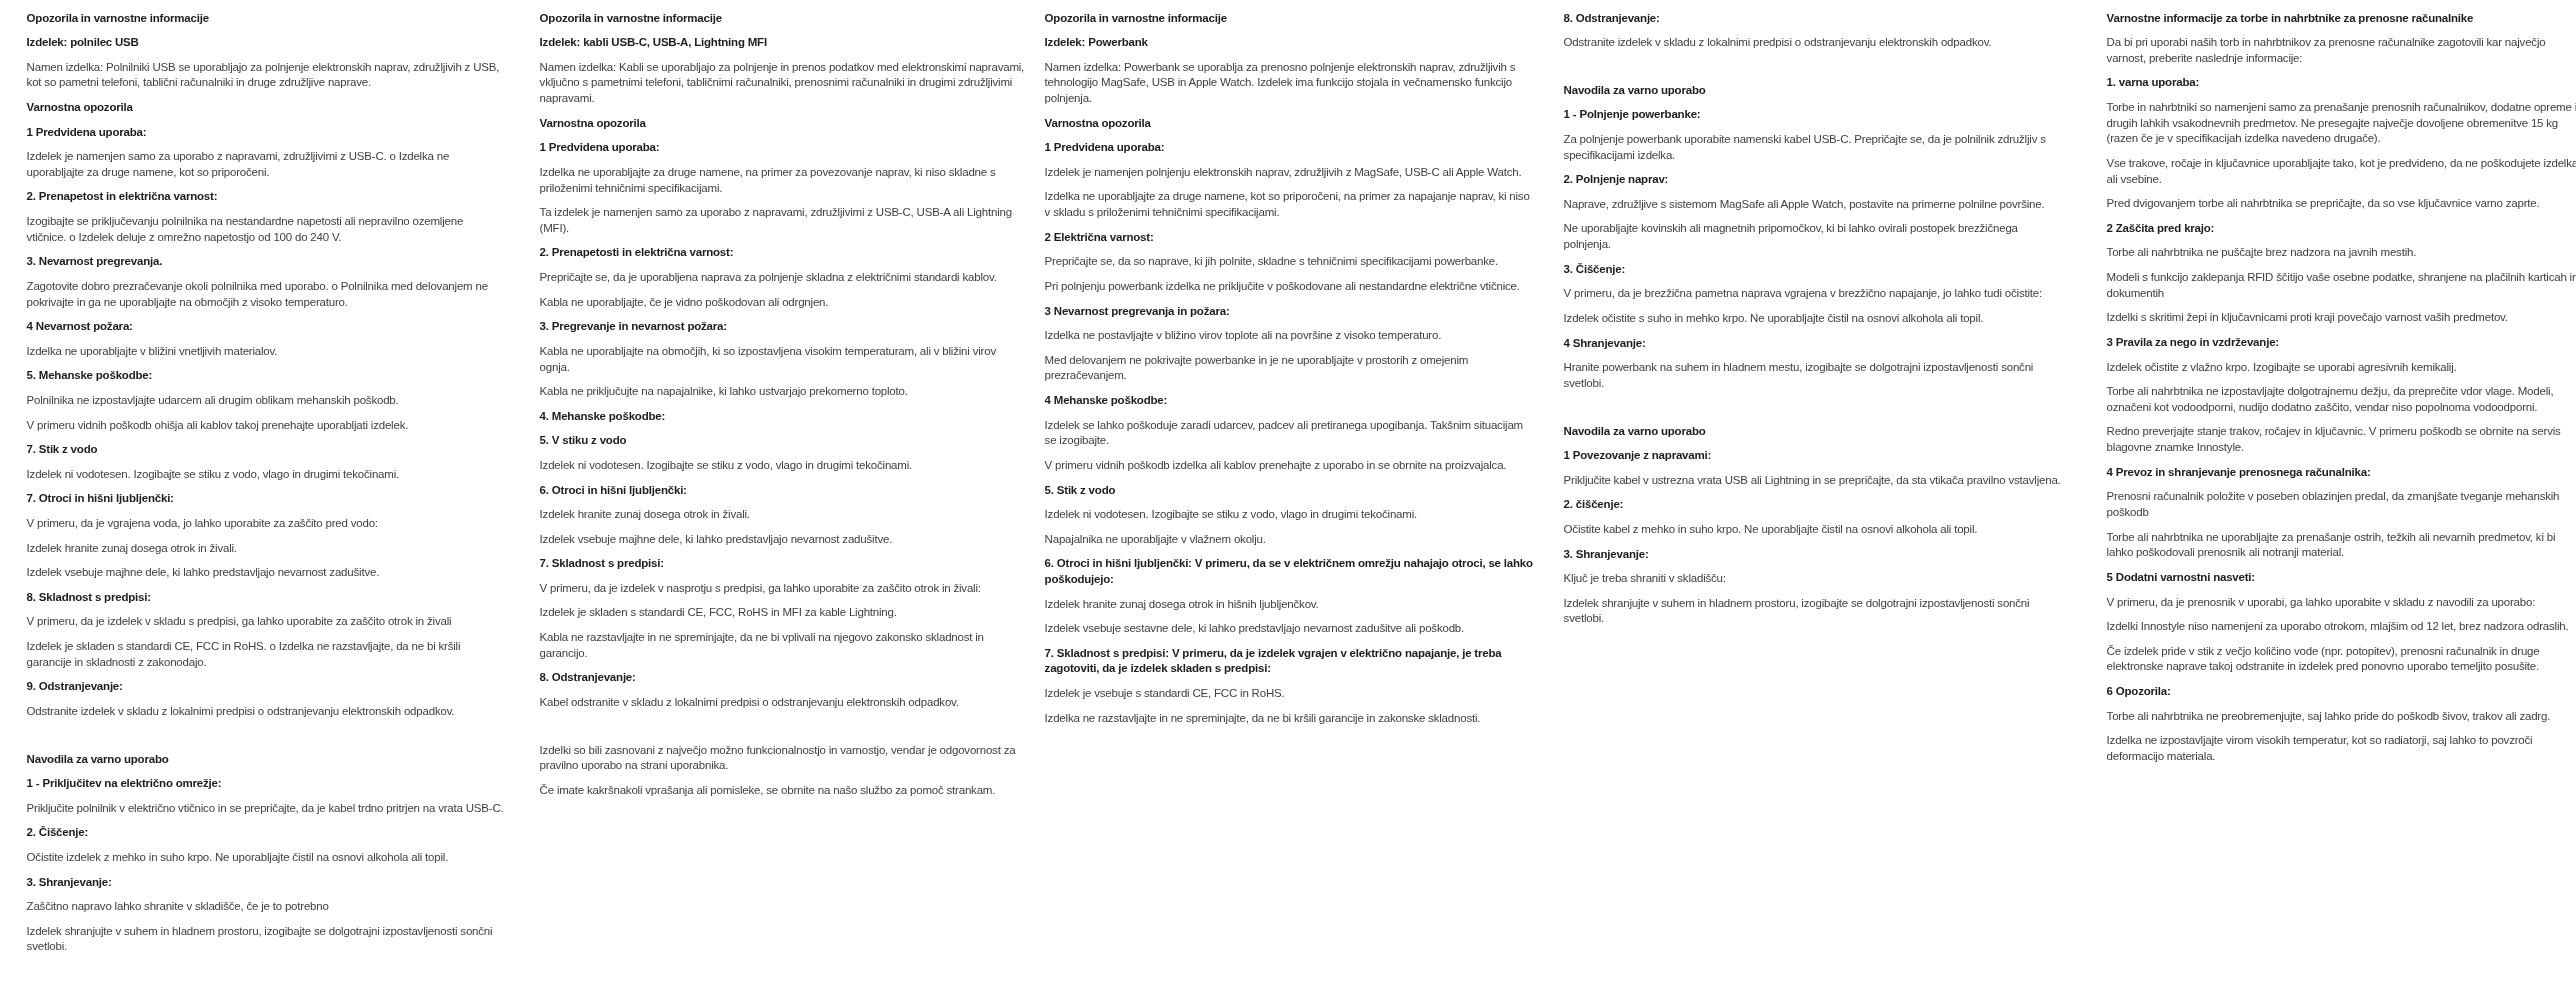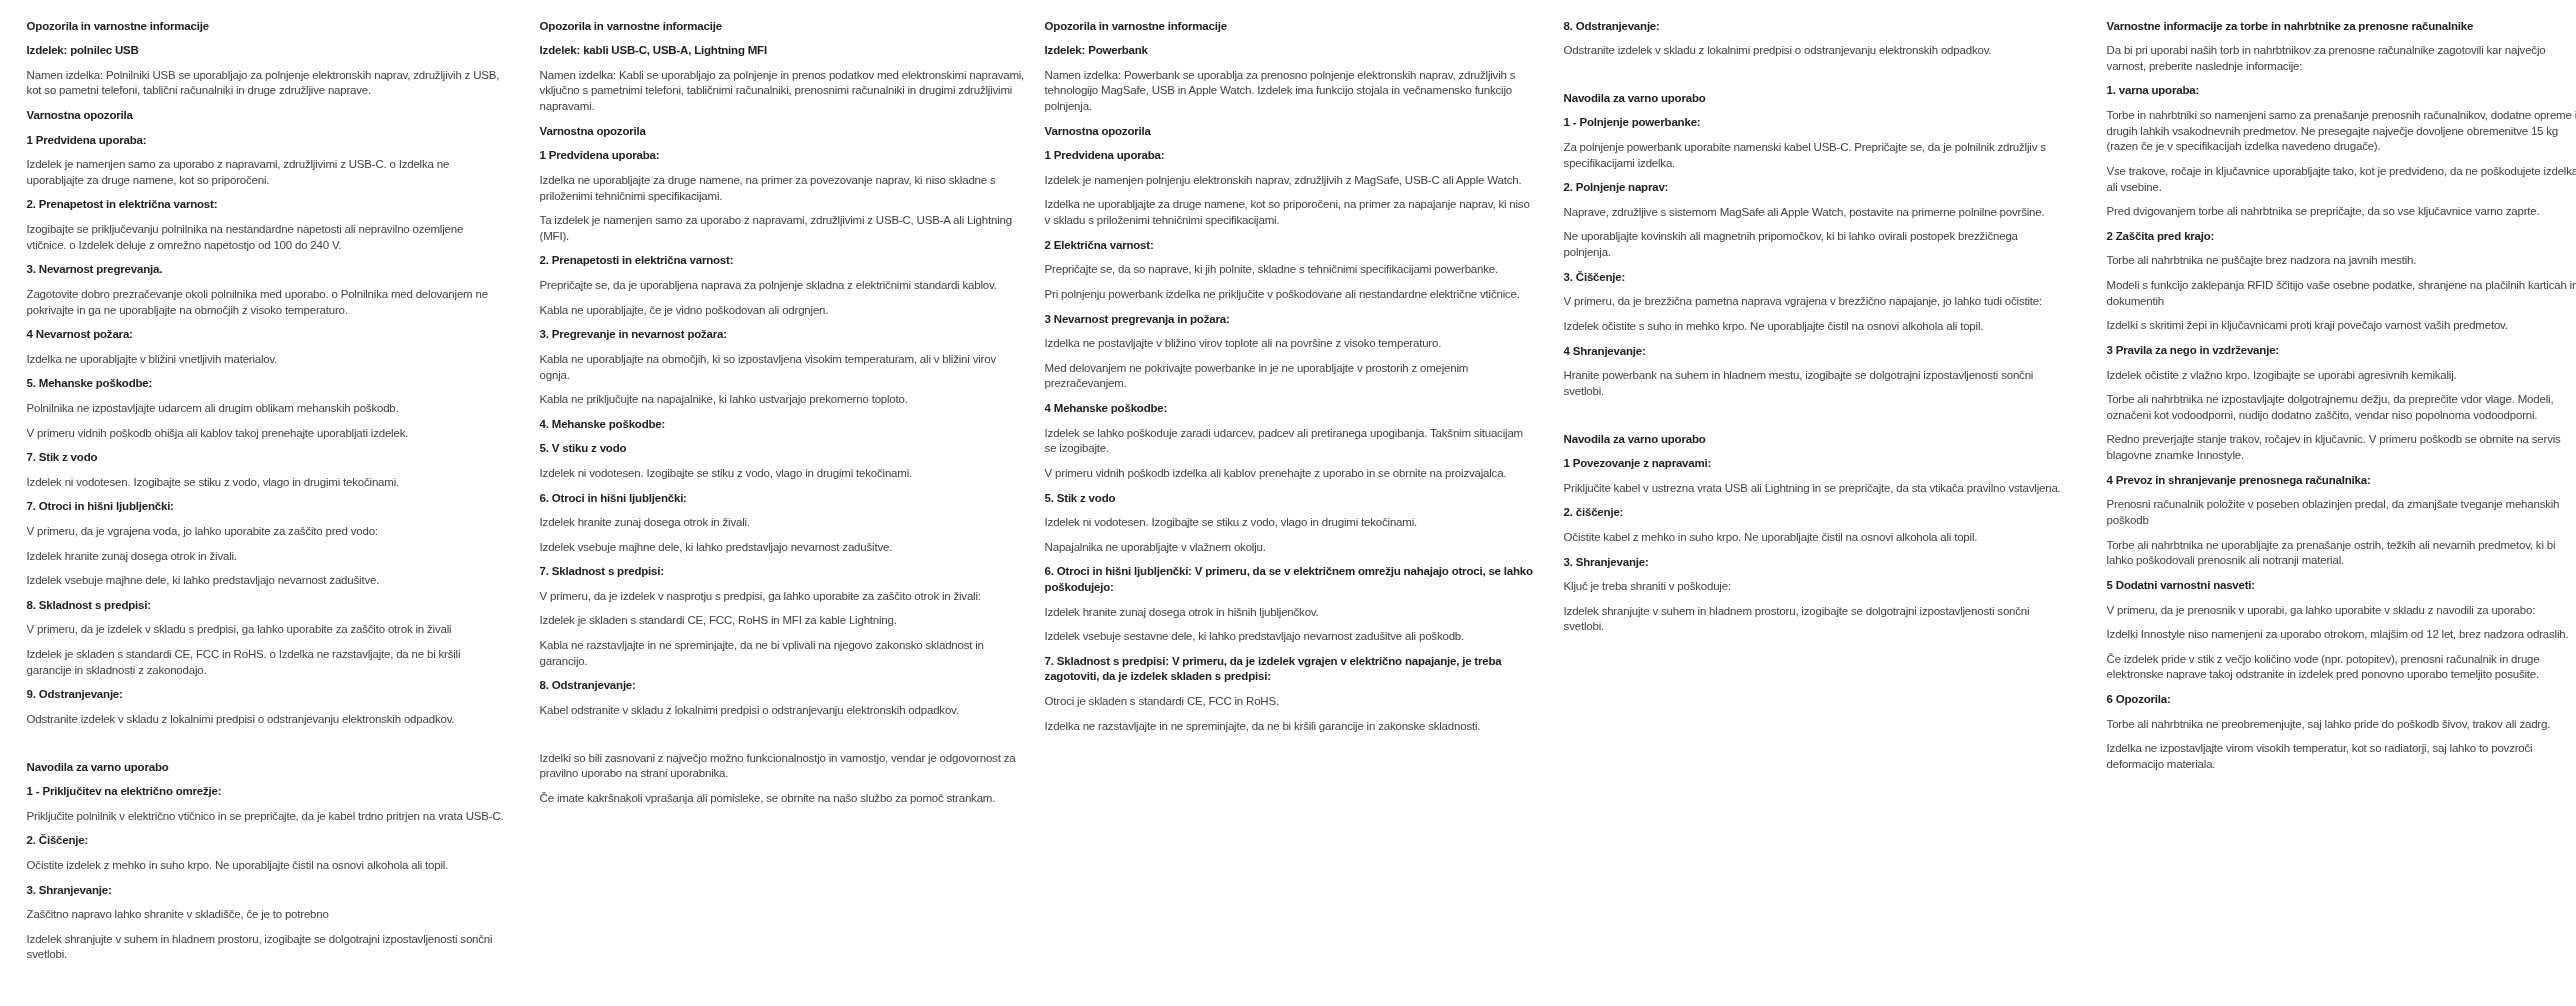--- a/index.html
+++ b/index.html
@@ -32,21 +32,20 @@
     margin: 0 0 8.9px 0;
     font-size: 11.5px;
     line-height: 15.7px;
     letter-spacing: -0.2px;
     color: #404040;
     font-weight: 400;
   }
   .col p.h {
     font-weight: 700;
     color: #1d1d1d;
-    margin-top: 8px;
   }
   .col p.gap {
     margin-top: 32px;
   }
 </style>
 </head>
 <body>
 
 <main class="doc">
   <div class="col col-1">
@@ -131,21 +130,21 @@
       <p class="h">4 Mehanske poškodbe:</p>
       <p class="">Izdelek se lahko poškoduje zaradi udarcev, padcev ali pretiranega upogibanja. Takšnim situacijam se izogibajte.</p>
       <p class="">V primeru vidnih poškodb izdelka ali kablov prenehajte z uporabo in se obrnite na proizvajalca.</p>
       <p class="h">5. Stik z vodo</p>
       <p class="">Izdelek ni vodotesen. Izogibajte se stiku z vodo, vlago in drugimi tekočinami.</p>
       <p class="">Napajalnika ne uporabljajte v vlažnem okolju.</p>
       <p class="h">6. Otroci in hišni ljubljenčki: V primeru, da se v električnem omrežju nahajajo otroci, se lahko poškodujejo:</p>
       <p class="">Izdelek hranite zunaj dosega otrok in hišnih ljubljenčkov.</p>
       <p class="">Izdelek vsebuje sestavne dele, ki lahko predstavljajo nevarnost zadušitve ali poškodb.</p>
       <p class="h">7. Skladnost s predpisi: V primeru, da je izdelek vgrajen v električno napajanje, je treba zagotoviti, da je izdelek skladen s predpisi:</p>
-      <p class="">Otroci je skladen s standardi CE, FCC in RoHS.</p>
+      <p class="">Izdelek je vsebuje s standardi CE, FCC in RoHS.</p>
       <p class="">Izdelka ne razstavljajte in ne spreminjajte, da ne bi kršili garancije in zakonske skladnosti.</p>
     </div>
   <div class="col col-4">
       <p class="h">8. Odstranjevanje:</p>
       <p class="">Odstranite izdelek v skladu z lokalnimi predpisi o odstranjevanju elektronskih odpadkov.</p>
       <p class="h gap">Navodila za varno uporabo</p>
       <p class="h">1 - Polnjenje powerbanke:</p>
       <p class="">Za polnjenje powerbank uporabite namenski kabel USB-C. Prepričajte se, da je polnilnik združljiv s specifikacijami izdelka.</p>
       <p class="h">2. Polnjenje naprav:</p>
       <p class="">Naprave, združljive s sistemom MagSafe ali Apple Watch, postavite na primerne polnilne površine.</p>
@@ -154,21 +153,21 @@
       <p class="">V primeru, da je brezžična pametna naprava vgrajena v brezžično napajanje, jo lahko tudi očistite:</p>
       <p class="">Izdelek očistite s suho in mehko krpo. Ne uporabljajte čistil na osnovi alkohola ali topil.</p>
       <p class="h">4 Shranjevanje:</p>
       <p class="">Hranite powerbank na suhem in hladnem mestu, izogibajte se dolgotrajni izpostavljenosti sončni svetlobi.</p>
       <p class="h gap">Navodila za varno uporabo</p>
       <p class="h">1 Povezovanje z napravami:</p>
       <p class="">Priključite kabel v ustrezna vrata USB ali Lightning in se prepričajte, da sta vtikača pravilno vstavljena.</p>
       <p class="h">2. čiščenje:</p>
       <p class="">Očistite kabel z mehko in suho krpo. Ne uporabljajte čistil na osnovi alkohola ali topil.</p>
       <p class="h">3. Shranjevanje:</p>
-      <p class="">Ključ je treba shraniti v poškoduje:</p>
+      <p class="">Ključ je treba shraniti v skladišču:</p>
       <p class="">Izdelek shranjujte v suhem in hladnem prostoru, izogibajte se dolgotrajni izpostavljenosti sončni svetlobi.</p>
     </div>
   <div class="col col-5">
       <p class="h">Varnostne informacije za torbe in nahrbtnike za prenosne računalnike</p>
       <p class="">Da bi pri uporabi naših torb in nahrbtnikov za prenosne računalnike zagotovili kar največjo varnost, preberite naslednje informacije:</p>
       <p class="h">1. varna uporaba:</p>
       <p class="">Torbe in nahrbtniki so namenjeni samo za prenašanje prenosnih računalnikov, dodatne opreme in drugih lahkih vsakodnevnih predmetov. Ne presegajte največje dovoljene obremenitve 15 kg (razen če je v specifikacijah izdelka navedeno drugače).</p>
       <p class="">Vse trakove, ročaje in ključavnice uporabljajte tako, kot je predvideno, da ne poškodujete izdelka ali vsebine.</p>
       <p class="">Pred dvigovanjem torbe ali nahrbtnika se prepričajte, da so vse ključavnice varno zaprte.</p>
       <p class="h">2 Zaščita pred krajo:</p>

